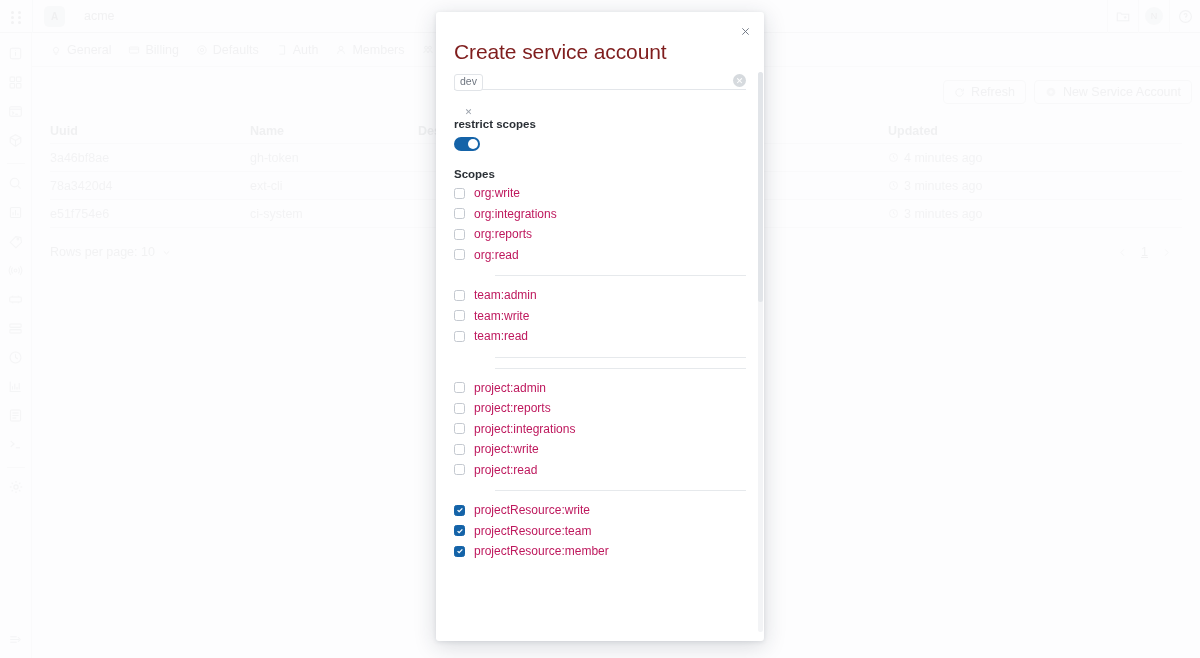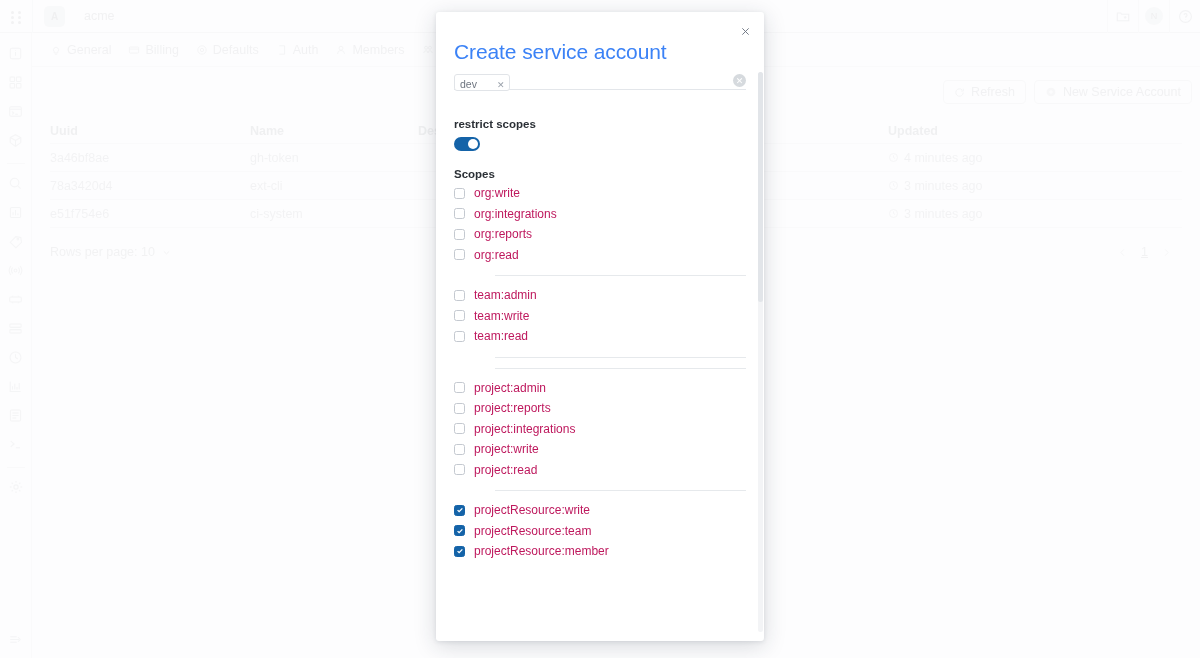--- a/index.html
+++ b/index.html
@@ -82,35 +82,35 @@
     box-shadow: 0 5px 22px rgba(30,40,60,0.17), 0 1px 4px rgba(30,40,60,0.10);
     overflow: hidden;
   }
   .modal-close {
     position: absolute; right: 8px; top: 8px; width: 22px; height: 22px;
     display: flex; align-items: center; justify-content: center;
     color: #6b7280; font-size: 15px; line-height: 1;
   }
   .modal-title {
     position: absolute; left: 18px; top: 28px;
-    font-size: 21px; font-weight: 400; color: #3b82f6; letter-spacing: -0.1px;
+    font-size: 21px; font-weight: 400; color: #7f1d1d; letter-spacing: -0.1px;
   }
   .modal-body {
     position: absolute; left: 0; top: 58px; right: 0; bottom: 0;
     overflow: hidden; padding: 0 18px;
   }
   .field-row {
     position: relative; height: 20px; margin-top: 0;
     border-bottom: 1px solid #e3e6ea; display: flex; align-items: flex-end;
   }
   .chip {
-    display: inline-flex; align-items: flex-end; gap: 20px;
+    display: inline-flex; align-items: center; gap: 20px;
     border: 1px solid #e1e4e8; border-radius: 3px; background: #fff;
     height: 17px; padding: 0 5px; font-size: 10.5px; color: #6f7680;
-    position: relative; top: 2px;
+    position: relative; top: 2px; flex-direction: column;
   }
   .chip-x { font-size: 9px; color: #9aa1ab; }
   .field-clear { position: absolute; right: 0; bottom: 2px; width: 13px; height: 13px;
     border-radius: 50%; background: #d6dade; display: flex; align-items: center;
     justify-content: center; color: #fff; font-size: 9px; }
 
   .label-bold { font-size: 11.5px; font-weight: 700; color: #2b3036; margin-top: 28px; }
   .toggle {
     margin-top: 7px; width: 26px; height: 14px; border-radius: 8px;
     background: #1463a8; position: relative;

